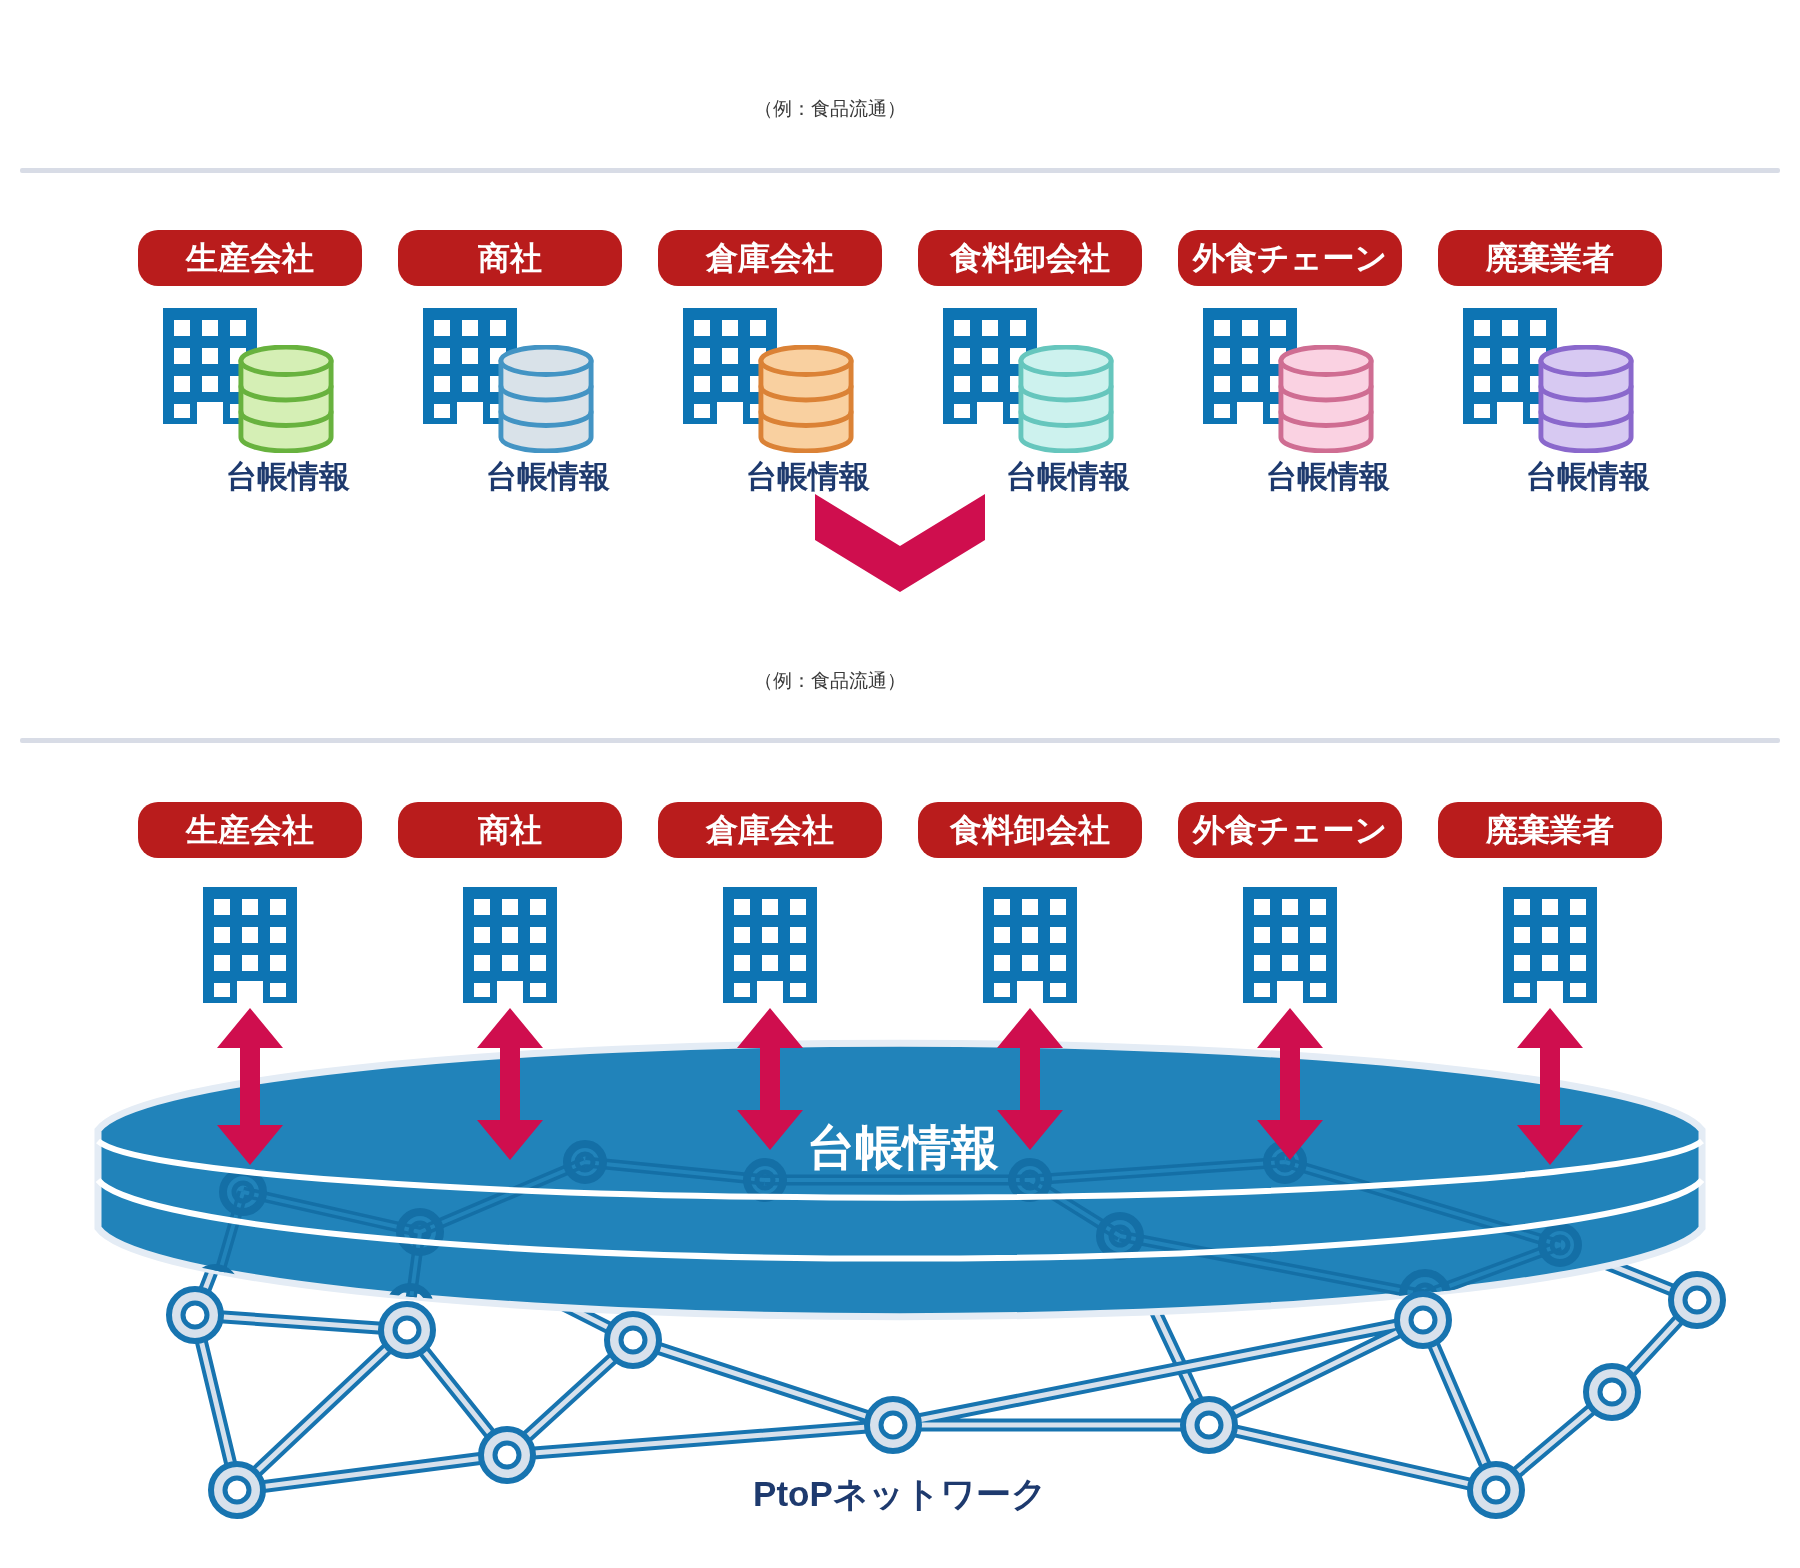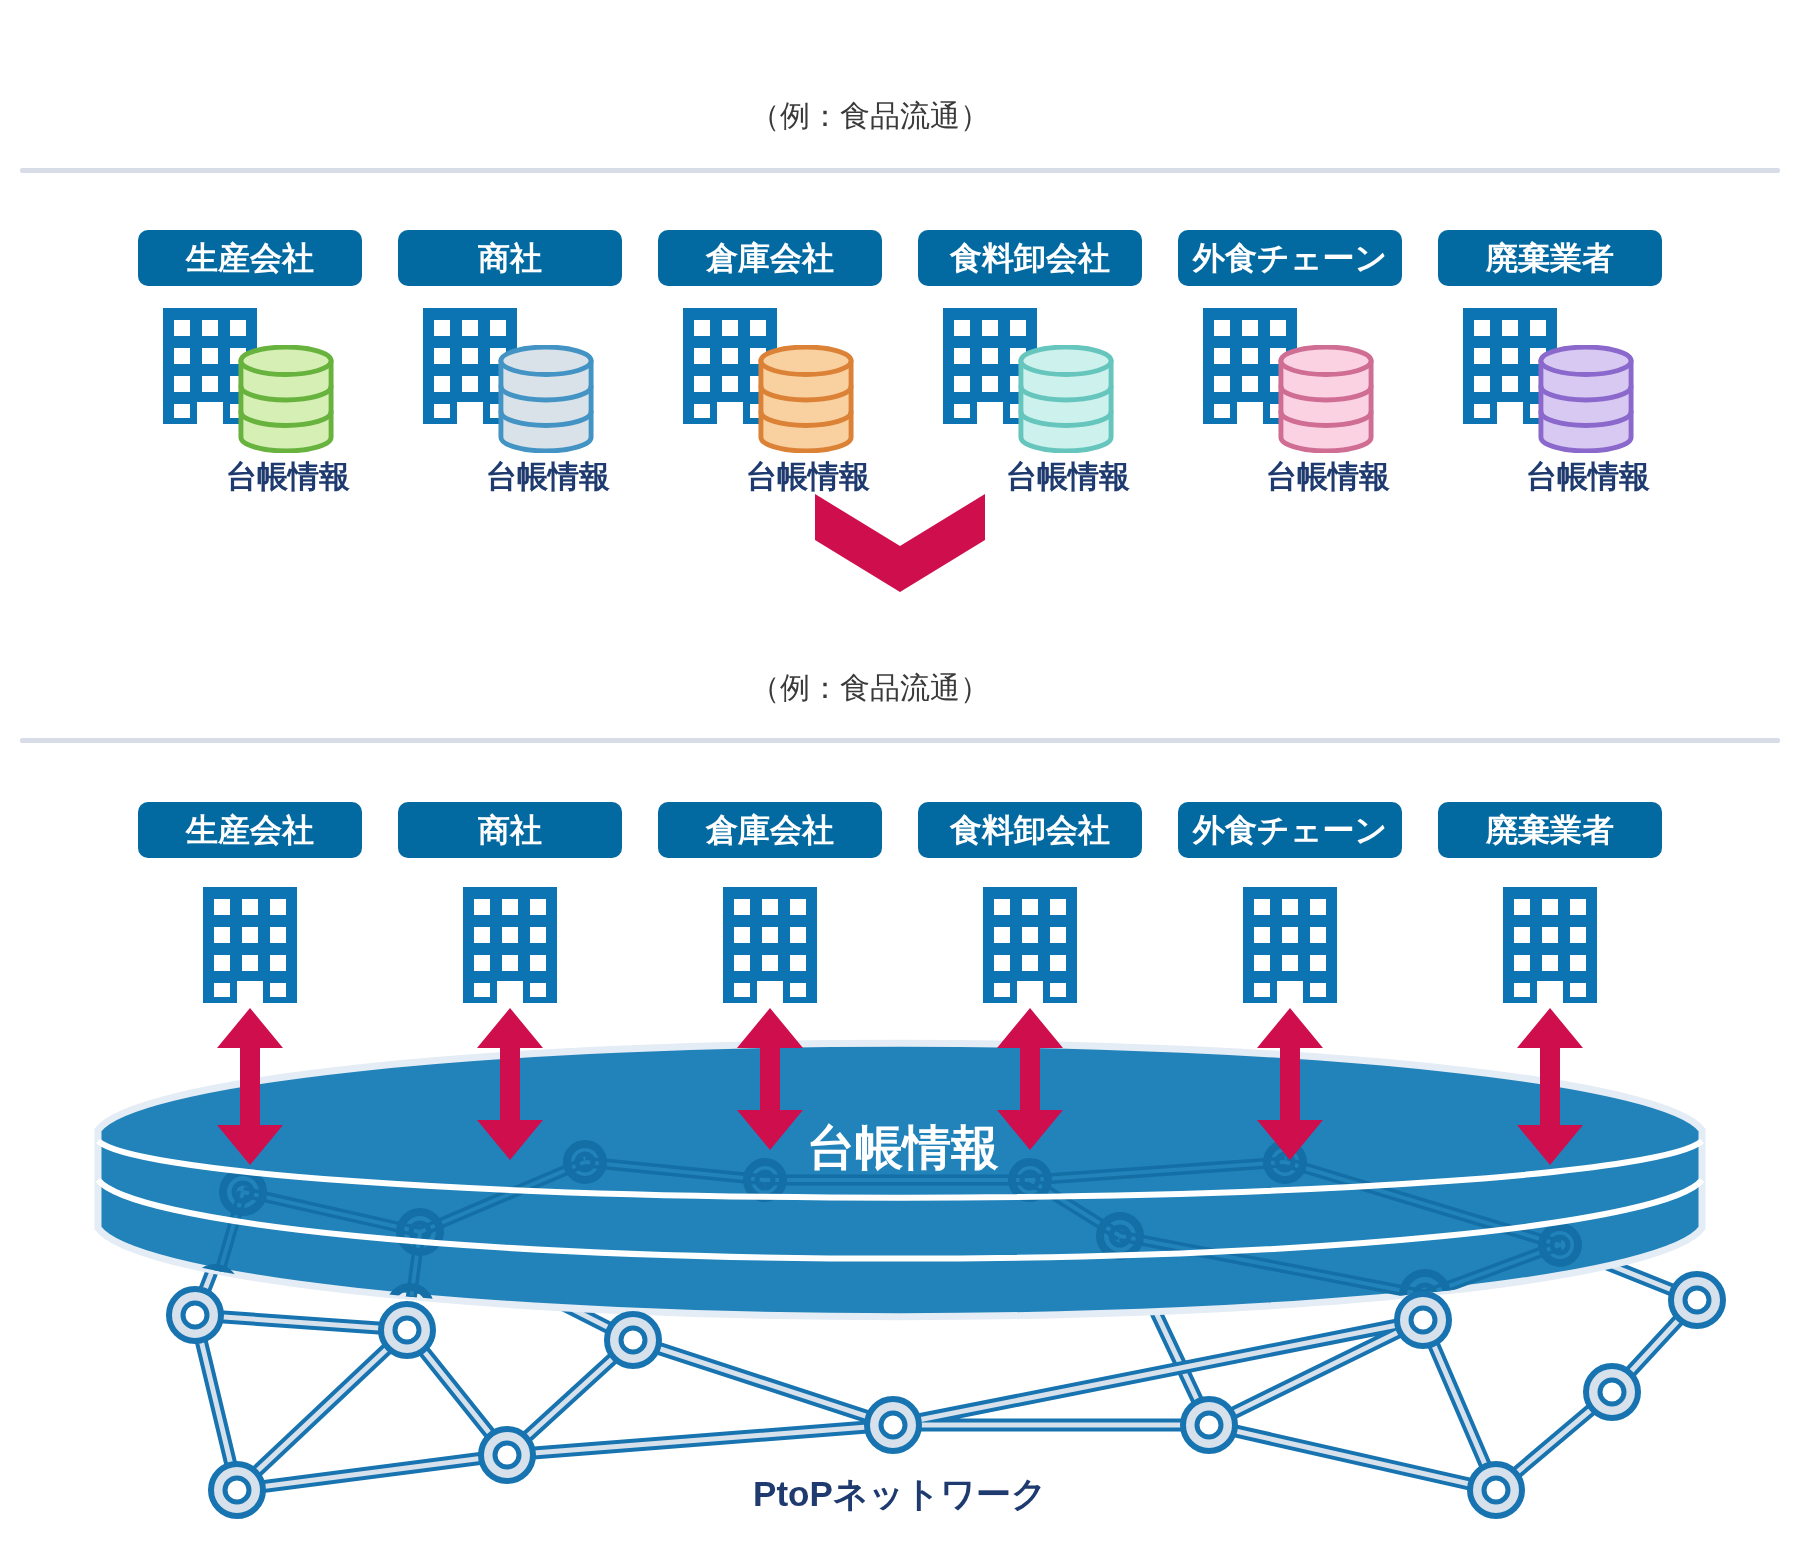--- a/index.html
+++ b/index.html
@@ -1,25 +1,25 @@
 <!DOCTYPE html>
 <html><head>
 <meta charset="utf-8">
 <style>
   html,body{margin:0;padding:0;background:#fff;}
   .canvas{position:relative;width:1800px;height:1568px;background:#ffffff;overflow:hidden;
           font-family:"Liberation Sans","DejaVu Sans",sans-serif;}
   .title{position:absolute;left:0;width:1800px;text-align:center;font-weight:700;
          font-size:52px;color:#3a3a3a;letter-spacing:1px;}
   .subtitle{position:absolute;left:0;width:1660px;text-align:center;font-weight:400;
-         font-size:30px;color:#3a3a3a;margin-left:40px;}
+         font-size:19px;color:#3a3a3a;}
   .divider{position:absolute;left:20px;width:1760px;height:5px;background:#d8dce6;border-radius:2px;}
   .row{position:absolute;left:120px;width:1560px;display:flex;}
   .col{position:relative;width:260px;height:290px;}
-  .badge{margin:0 auto;width:224px;height:56px;border-radius:10px;background:#0369a1;
+  .badge{margin:0 auto;width:224px;height:56px;border-radius:20px;background:#b91c1c;
          color:#ffffff;font-weight:700;font-size:32px;text-align:center;line-height:56px;}
   .bldg-svg{position:absolute;left:43px;top:78px;}
   .db-svg{position:absolute;left:117px;top:115px;}
   .ledger-label{position:absolute;left:88px;top:226px;width:160px;text-align:center;
          font-size:31px;font-weight:700;color:#1e3a6e;}
   .merge-arrow{position:absolute;left:815px;top:494px;}
   .overlay{position:absolute;left:0;top:0;}
 </style>
 </head>
 <body>

